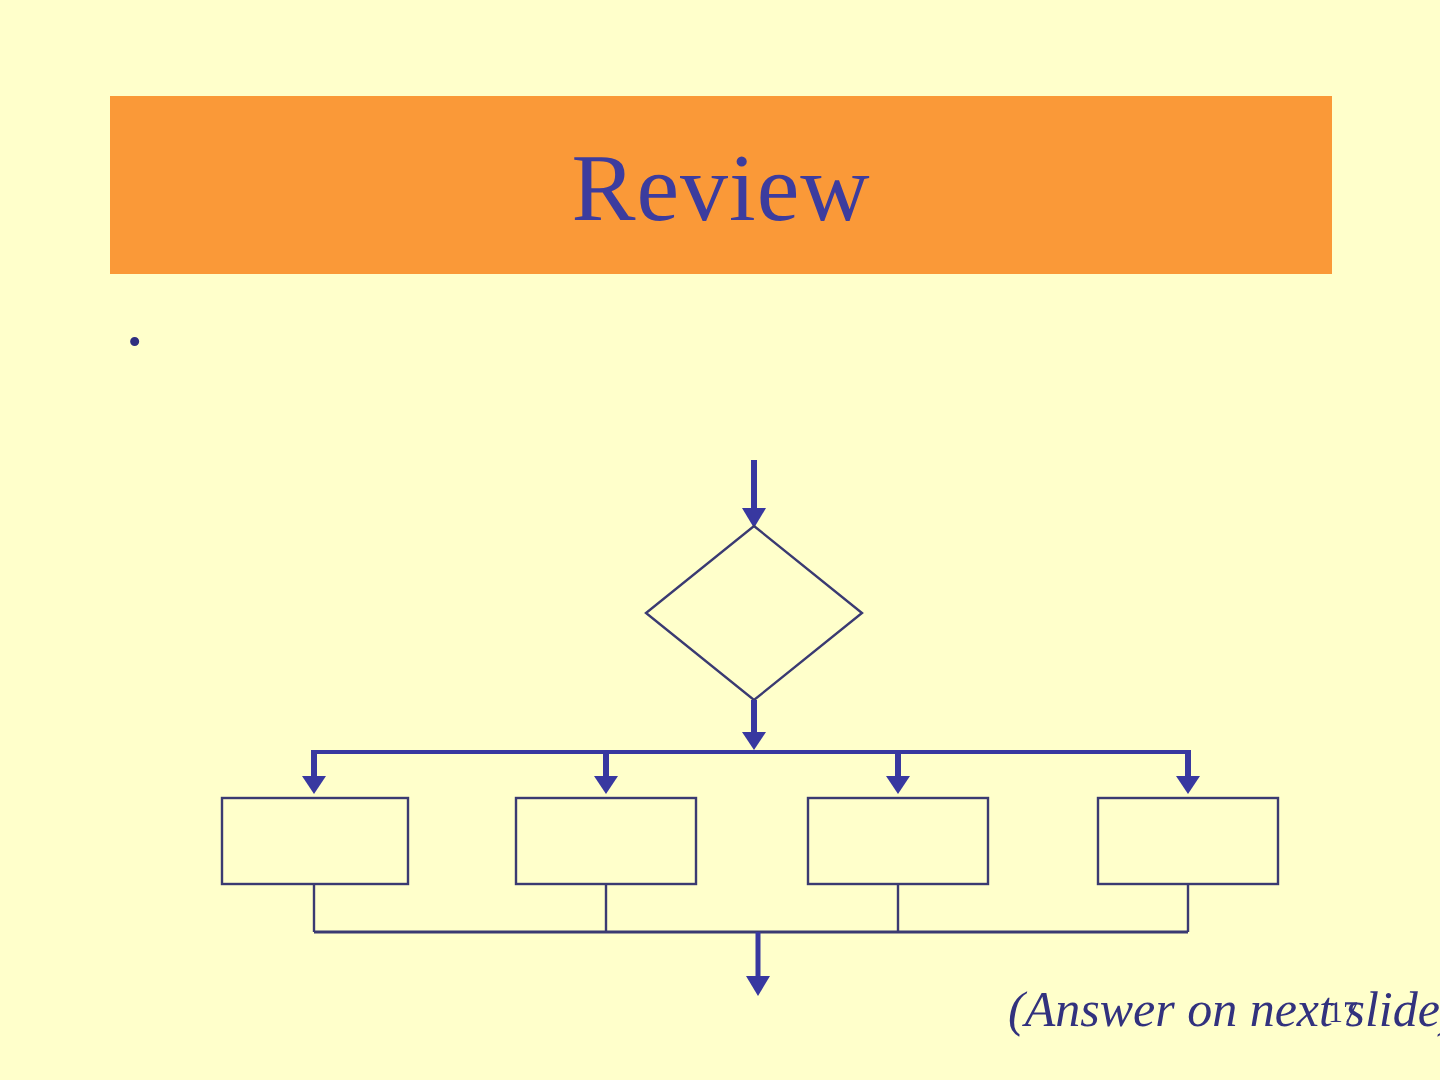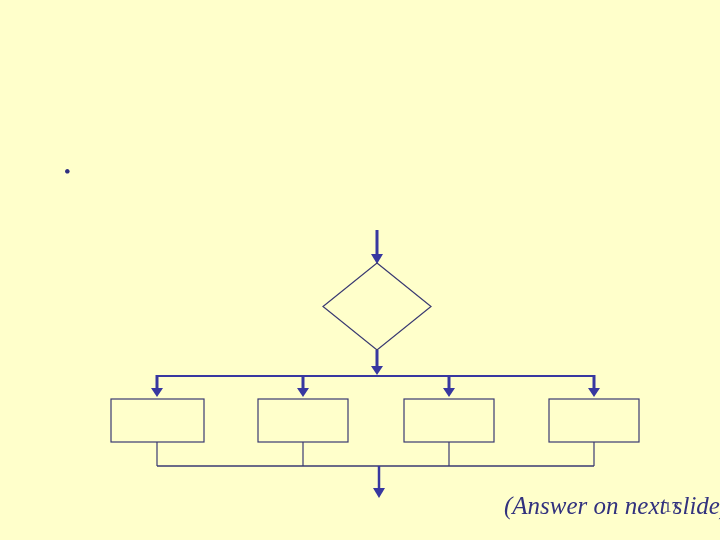--- a/index.html
+++ b/index.html
@@ -63,20 +63,23 @@
     left: 664px; top: 499px;
     font-size: 15px;
     color: #32327E;
   }
 </style>
 </head>
 <body>
 
 <div class="slide">
 
+  <div class="title-bar">
+    <div class="title-text">Review</div>
+  </div>
 
   <div class="bullet-line">
     <span class="bullet-marker">•</span>
   </div>
 
   <svg class="flowchart" viewBox="0 0 560 280" width="560" height="280">
 
     <g>
       <line x1="277" y1="5" x2="277" y2="30" stroke="#3838A0" stroke-width="3"></line>
       <polygon points="271,29 283,29 277,39" fill="#3838A0"></polygon>

